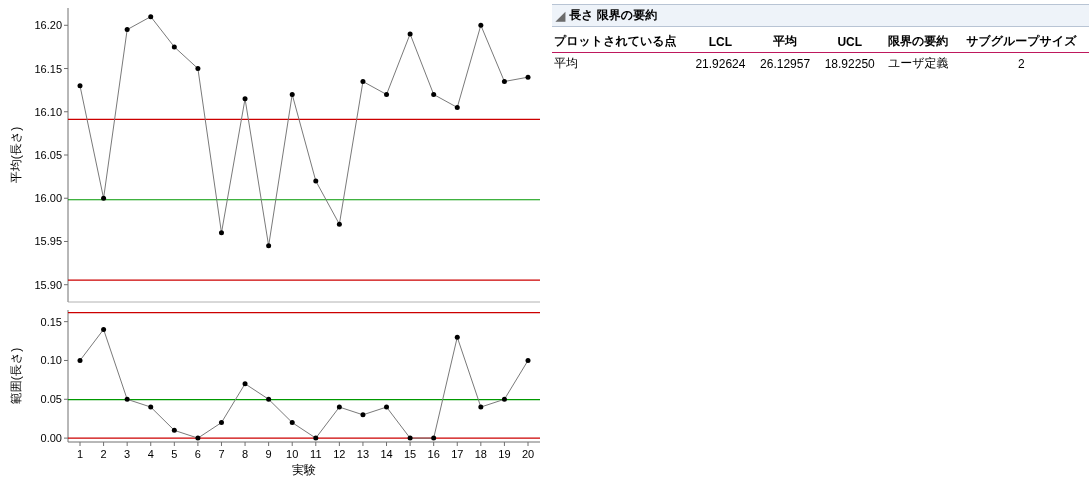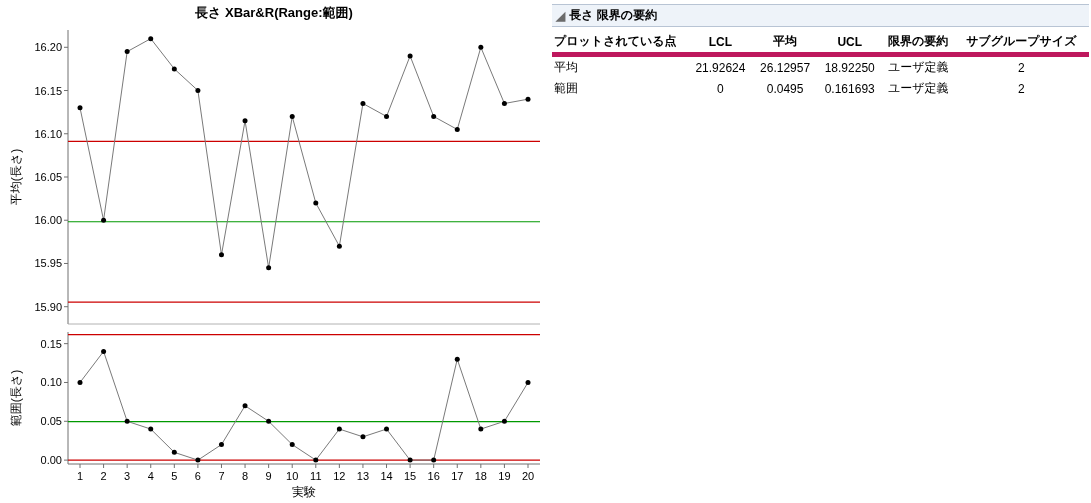--- a/index.html
+++ b/index.html
@@ -50,36 +50,35 @@
     border-collapse: collapse;
     margin-top: 4px;
     width: 100%;
   }
   table.summary th, table.summary td {
     text-align: center;
     padding: 2px 10px 2px 2px;
     white-space: nowrap;
   }
   table.summary th {
-    border-bottom: 5px solid #be185d;
+    border-bottom: 1px solid #be185d;
     font-weight: bold;
   }
   table.summary th:first-child,
   table.summary td:first-child,
   table.summary td.left,
   table.summary th.left {
     text-align: left;
   }
 </style>
 </head>
 <body>
 
 <div class="container">
   <div class="left-panel">
-    <div class="chart-title">長さ  XBar&amp;R(Range:範囲)</div>
     <div class="svg-wrap">
       <svg id="chartsvg" width="548" height="482">
           <line x1="68" y1="8" x2="68" y2="302" stroke="#707070" stroke-width="1"></line>
           <line x1="64" y1="284.70588235294144" x2="68" y2="284.70588235294144" stroke="#707070"></line>
           <text x="62" y="288.70588235294144" text-anchor="end" font-size="11" fill="#000">15.90</text>
           <line x1="64" y1="241.47058823529505" x2="68" y2="241.47058823529505" stroke="#707070"></line>
           <text x="62" y="245.47058823529505" text-anchor="end" font-size="11" fill="#000">15.95</text>
           <line x1="64" y1="198.23529411764713" x2="68" y2="198.23529411764713" stroke="#707070"></line>
           <text x="62" y="202.23529411764713" text-anchor="end" font-size="11" fill="#000">16.00</text>
           <line x1="64" y1="154.9999999999992" x2="68" y2="154.9999999999992" stroke="#707070"></line>
@@ -213,24 +212,16 @@
       </thead>
       <tbody>
         <tr>
           <td class="left">平均</td>
           <td>21.92624</td>
           <td>26.12957</td>
           <td>18.92250</td>
           <td class="left">ユーザ定義</td>
           <td>2</td>
         </tr>
-        <tr>
-          <td class="left">範囲</td>
-          <td>0</td>
-          <td>0.0495</td>
-          <td>0.161693</td>
-          <td class="left">ユーザ定義</td>
-          <td>2</td>
-        </tr>
       </tbody>
     </table>
   </div>
 </div>
 
 </body></html>

